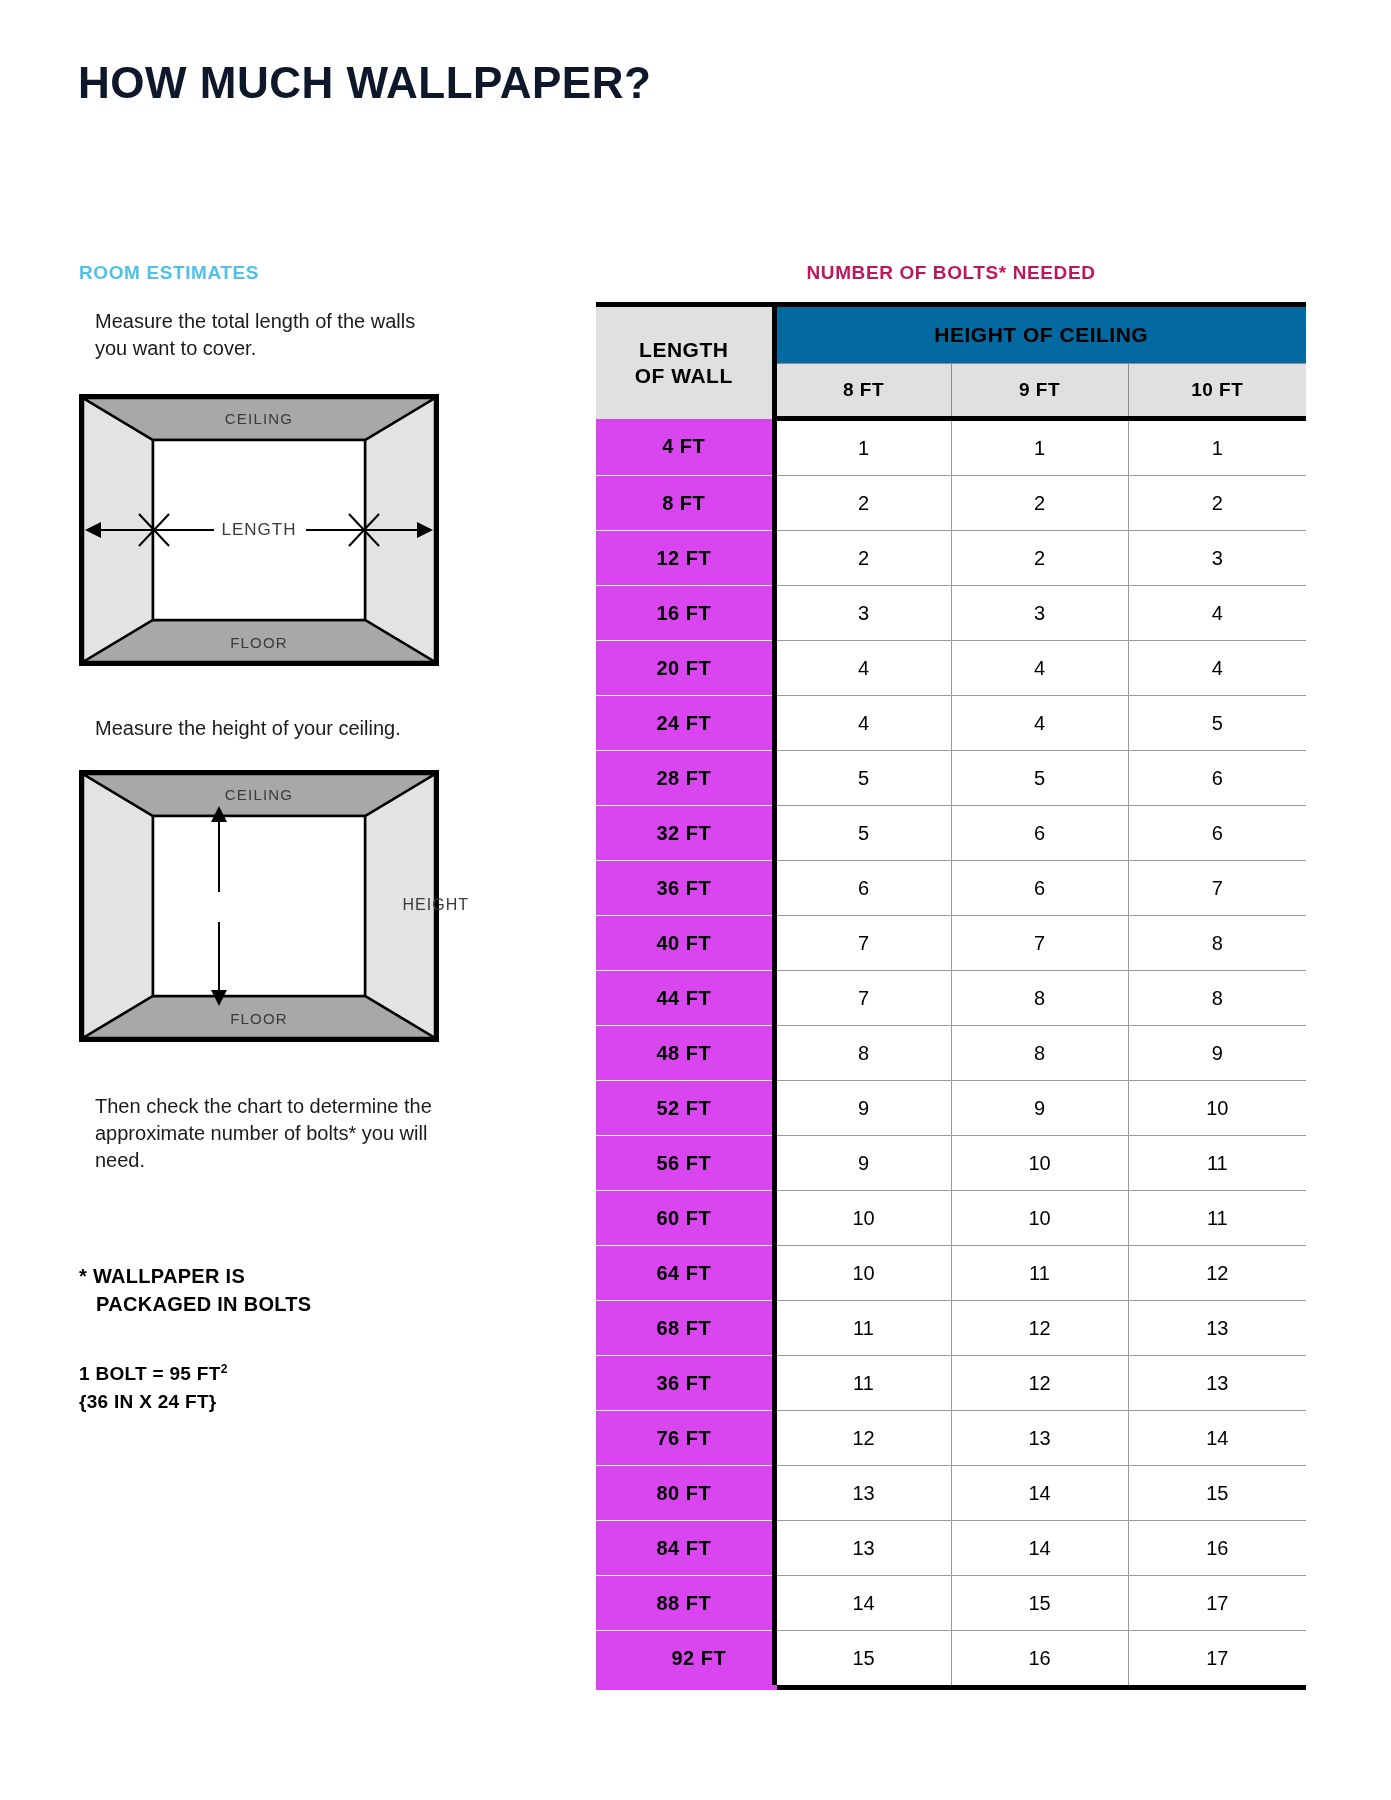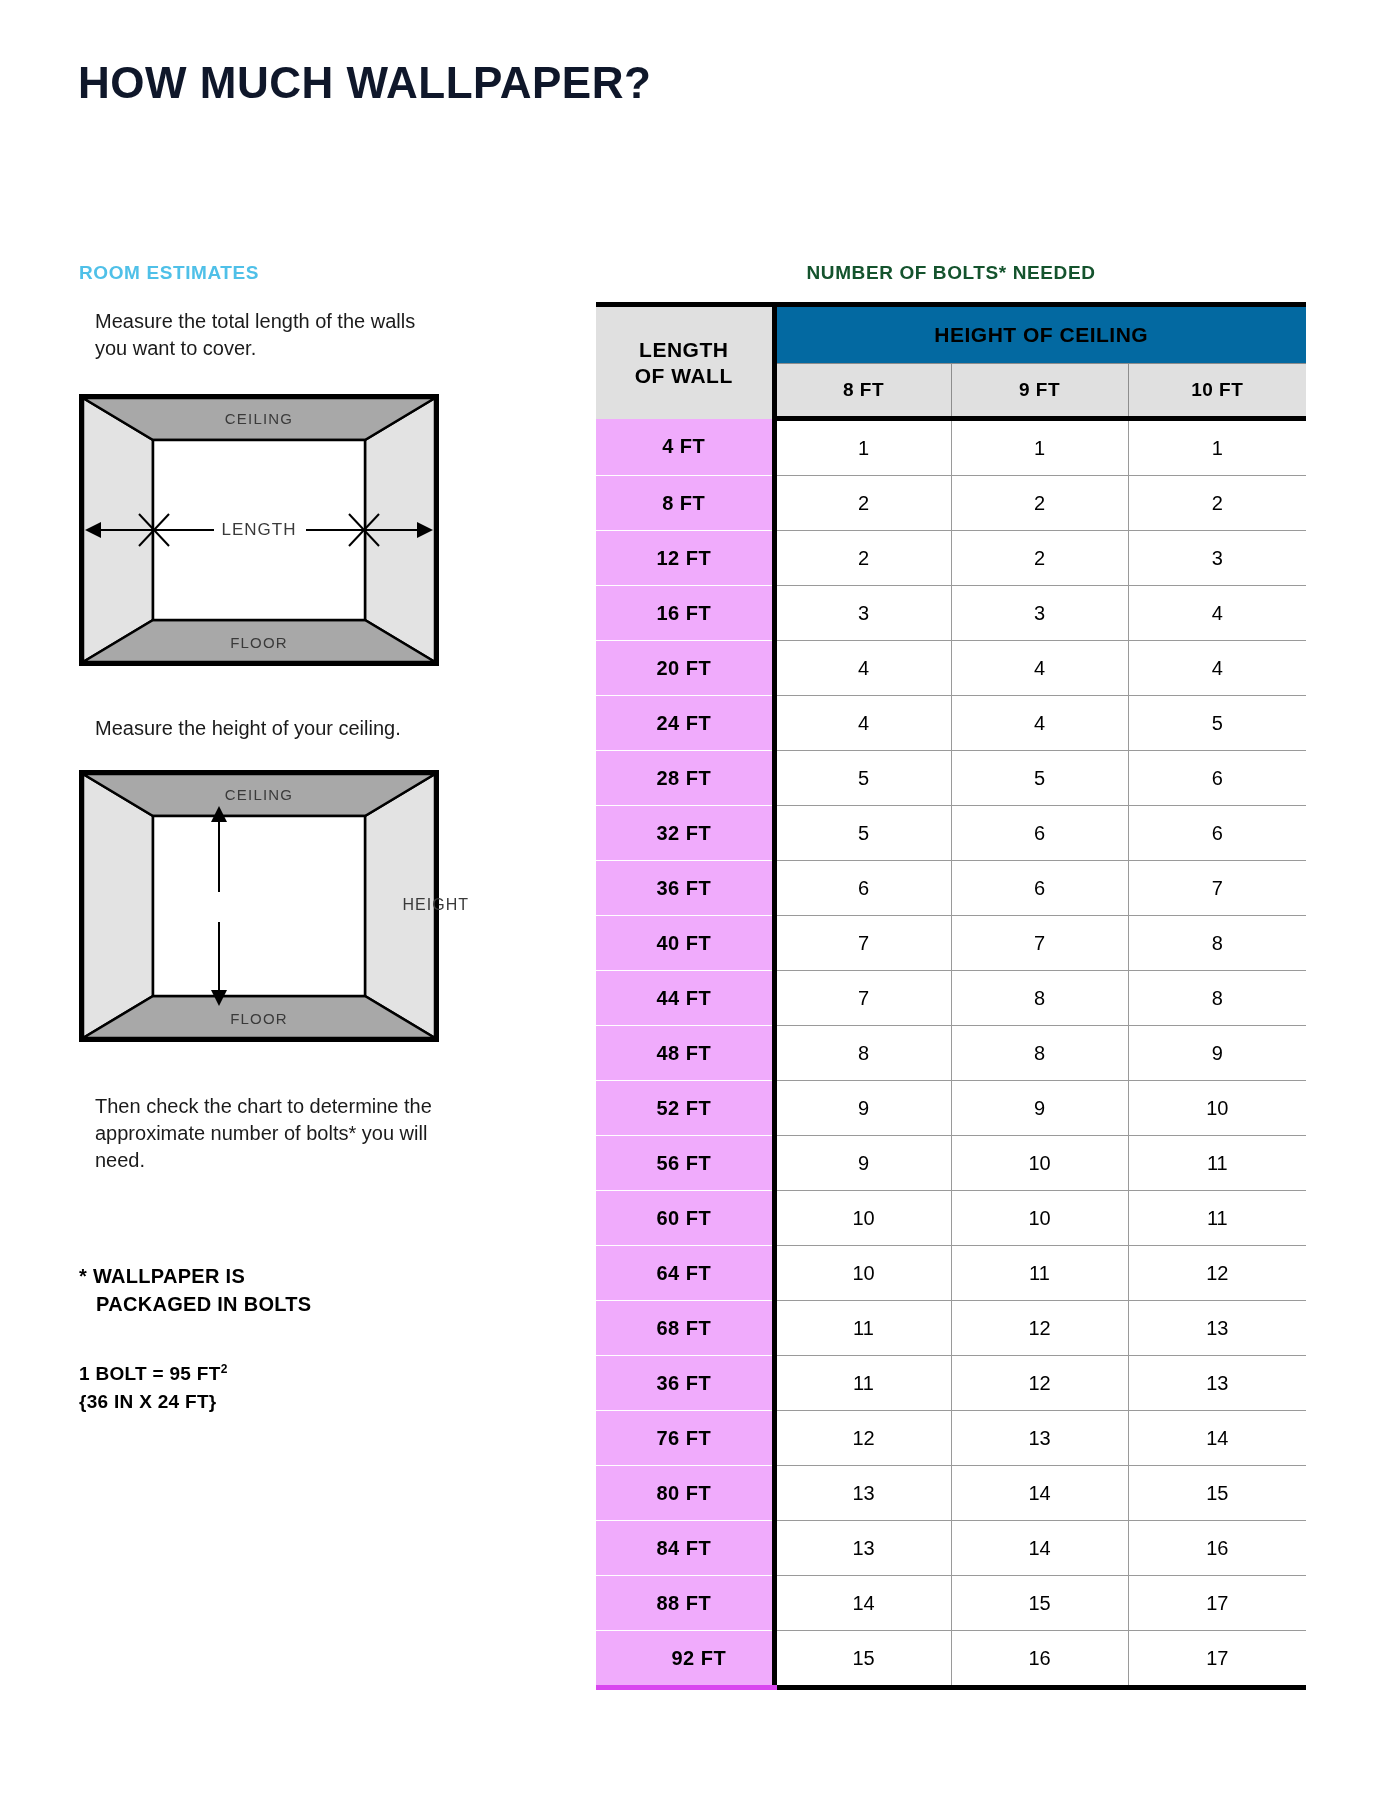--- a/index.html
+++ b/index.html
@@ -84,21 +84,21 @@
 
   
   .table-head {
     position: absolute;
     left: 0;
     top: 0;
     width: 100%;
     text-align: center;
     font-size: 19px;
     font-weight: bold;
-    color: #14532d;
+    color: #be185d;
     letter-spacing: 0.6px;
   }
   .table-area {
     position: absolute;
     left: 596px;
     top: 262px;
     width: 710px;
   }
   table.bolts {
     border-collapse: collapse;
@@ -137,21 +137,21 @@
     font-weight: bold;
     font-size: 19px;
     text-align: center;
     letter-spacing: 0.5px;
     height: 52px;
     border-bottom: 5px solid #000;
   }
   .hoc-sub + .hoc-sub { border-left: 1.5px solid #8d8d8d; }
 
   td.lw-cell {
-    background: #f0abfc;
+    background: #d946ef;
     font-weight: bold;
     font-size: 20px;
     text-align: center;
     letter-spacing: 0.5px;
     height: 54px;
     border-right: 5px solid #000;
     border-bottom: 1.5px solid #ffffff;
   }
   td.val {
     font-size: 20px;

